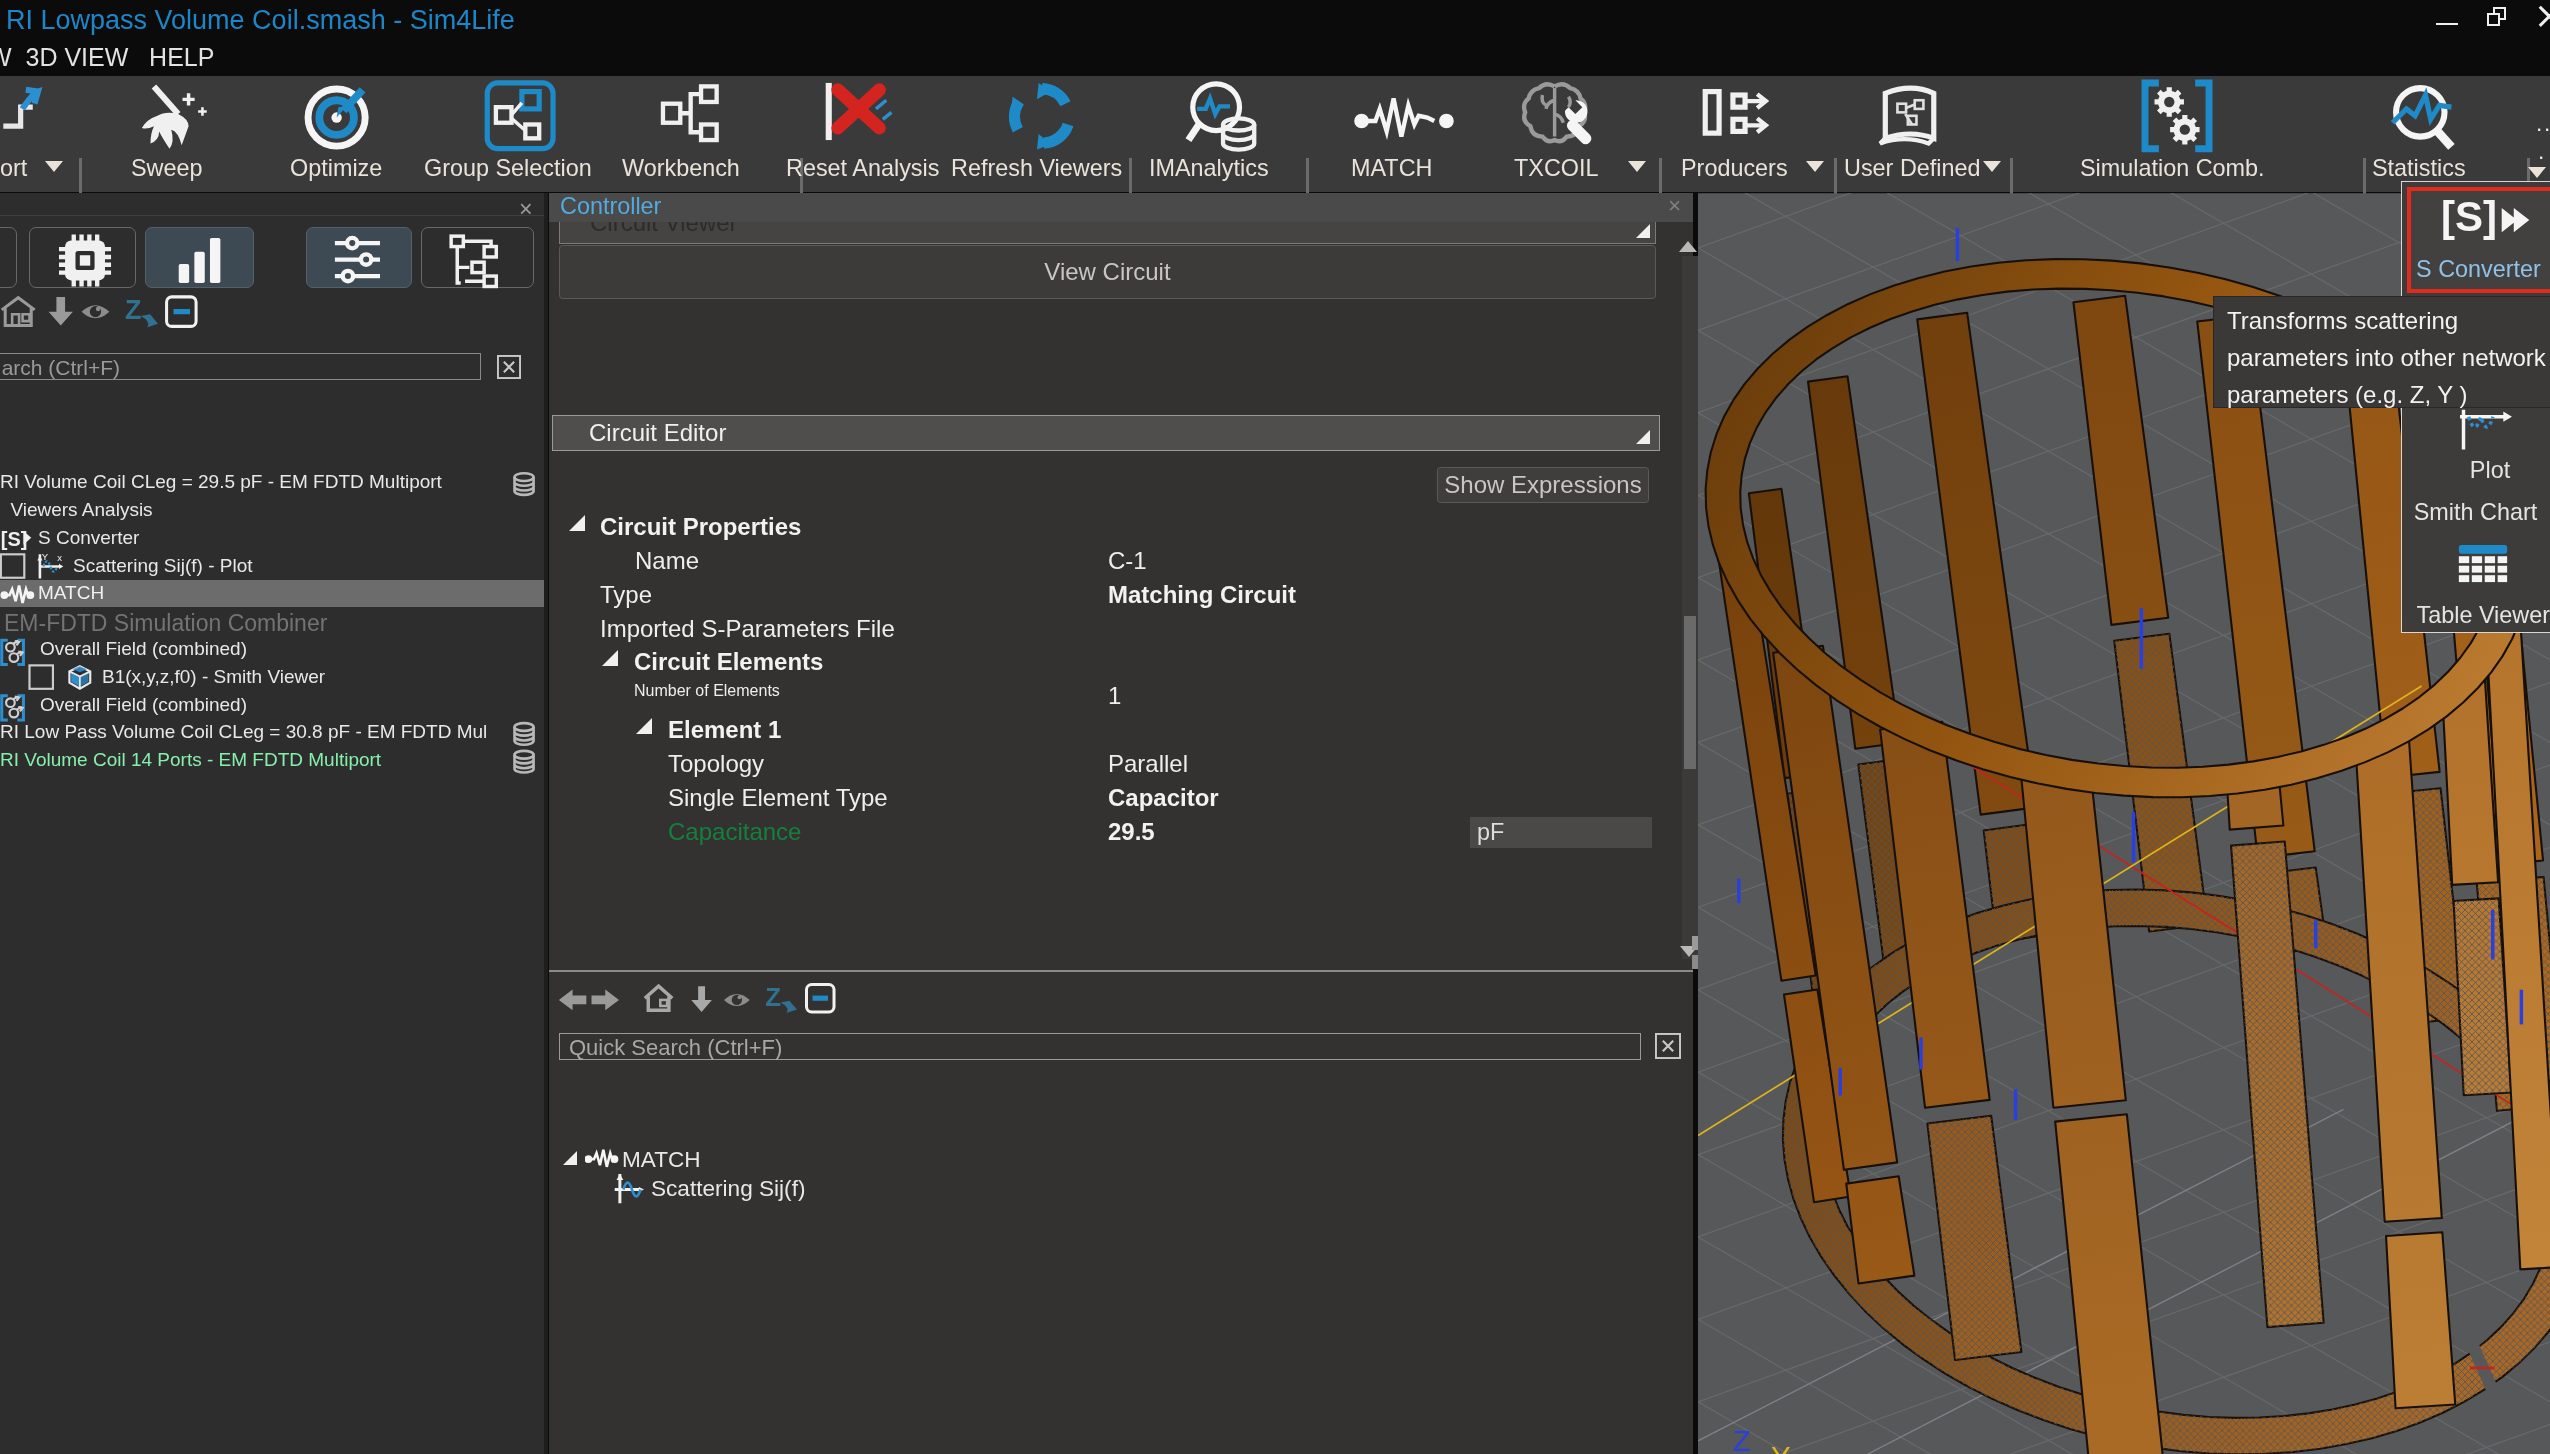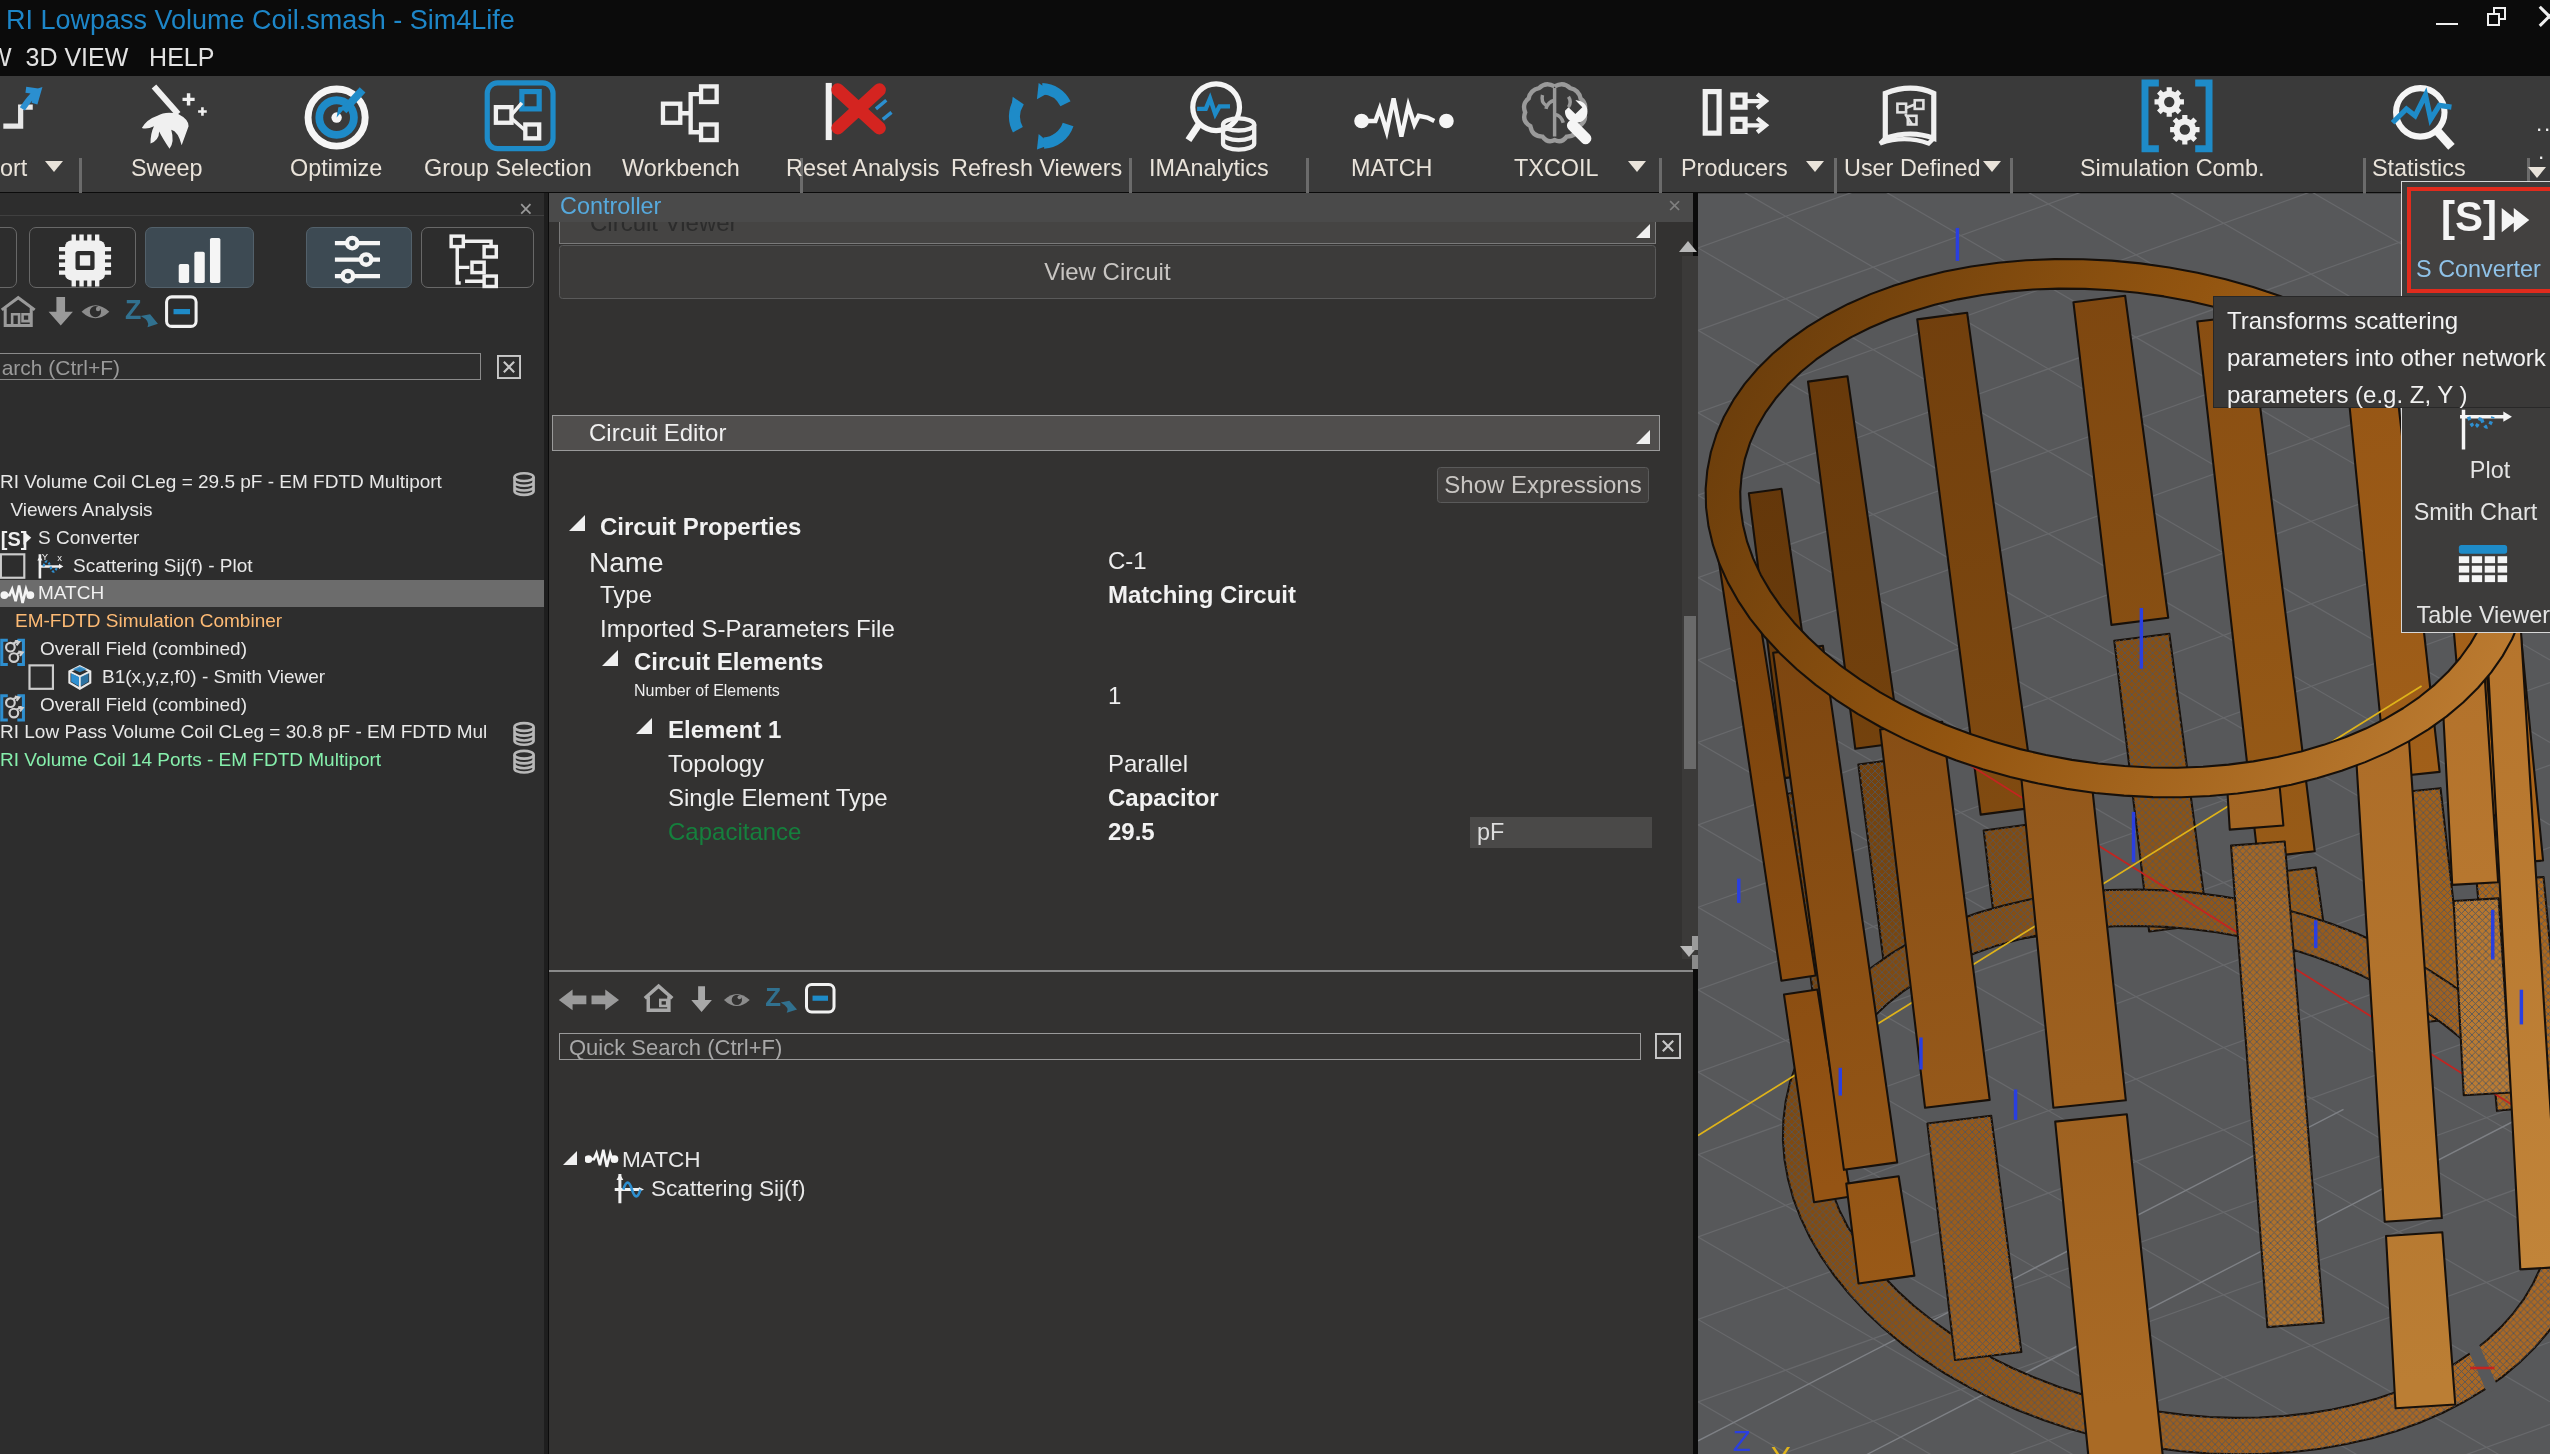--- a/index.html
+++ b/index.html
@@ -243,21 +243,21 @@
     <rect x="1" y="1" width="26" height="26" fill="none" stroke="#c8c8c8" stroke-width="2.5"></rect>
     <path d="M8,8 L20,20 M20,8 L8,20" stroke="#c8c8c8" stroke-width="2.5"></path>
   </svg>
 
 <div class="abs" style="left:0;top:580px;width:544px;height:27px;background:#6c6c6c"></div>
 <div class="abs" style="left:0;top:471px;color:#e8e8e8;font-size:19px;white-space:nowrap">RI Volume Coil CLeg = 29.5 pF - EM FDTD Multiport</div>
 <div class="abs" style="left:10.4px;top:499px;color:#e8e8e8;font-size:19px">Viewers Analysis</div>
 <div class="abs" style="left:38px;top:527px;color:#e8e8e8;font-size:19px">S Converter</div>
 <div class="abs" style="left:73px;top:555px;color:#e8e8e8;font-size:19px">Scattering Sij(f) - Plot</div>
 <div class="abs" style="left:38px;top:582px;color:#f0f0f0;font-size:19px">MATCH</div>
-<div class="abs" style="left:15px;top:610px;color:#fdba74;font-size:19px">EM-FDTD Simulation Combiner</div>
+<div class="abs" style="left:4px;top:610px;color:#737373;font-size:23px">EM-FDTD Simulation Combiner</div>
 <div class="abs" style="left:40px;top:638px;color:#e8e8e8;font-size:19px">Overall Field (combined)</div>
 <div class="abs" style="left:102px;top:666px;color:#e8e8e8;font-size:19px">B1(x,y,z,f0) - Smith Viewer</div>
 <div class="abs" style="left:40px;top:694px;color:#e8e8e8;font-size:19px">Overall Field (combined)</div>
 <div class="abs" style="left:0;top:721px;color:#e8e8e8;font-size:19px;white-space:nowrap">RI Low Pass Volume Coil CLeg = 30.8 pF - EM FDTD Mul</div>
 <div class="abs" style="left:0;top:749px;color:#86efac;font-size:19px;white-space:nowrap">RI Volume Coil 14 Ports - EM FDTD Multiport</div>
 
 <svg class="abs" width="544" height="306" viewBox="0 0 627 352" style="left:0;top:469px">
 
  <g fill="none" stroke="#b8b8b8" stroke-width="3">
   <g transform="translate(592,4)">
@@ -343,21 +343,21 @@
 
 <div class="abs" style="left:552px;top:415px;width:1108px;height:36px;background:#504e4d;border:0.9px solid #9a9a9a"></div>
 <div class="abs" style="left:589px;top:419px;color:#f0f0f0;font-size:24px">Circuit Editor</div>
 <div class="abs tri-dl" style="left:1636px;top:430px"></div>
 
 <div class="abs" style="left:1437px;top:467px;width:212px;height:36px;background:#403e3d;border:0.9px solid #5a5a5a;border-radius:3.5px"></div>
 <div class="abs" style="left:1437px;top:471px;width:212px;text-align:center;color:#c8c5c2;font-size:24px">Show Expressions</div>
 
 <div class="abs tri-dl" style="left:569px;top:515px;border-bottom-width:16.5px;border-left-width:16.5px"></div>
 <div class="abs" style="left:600px;top:513px;color:#f2f2f2;font-size:24px;font-weight:bold">Circuit Properties</div>
-<div class="abs" style="left:589px;top:547px;color:#eeeeee;font-size:28px">Name</div>
+<div class="abs" style="left:635px;top:547px;color:#eeeeee;font-size:24px">Name</div>
 <div class="abs" style="left:1108px;top:547px;color:#eeeeee;font-size:24px">C-1</div>
 <div class="abs" style="left:600px;top:581px;color:#eeeeee;font-size:24px">Type</div>
 <div class="abs" style="left:1108px;top:581px;color:#f2f2f2;font-size:24px;font-weight:bold">Matching Circuit</div>
 <div class="abs" style="left:600px;top:615px;color:#eeeeee;font-size:24px">Imported S-Parameters File</div>
 <div class="abs tri-dl" style="left:602px;top:650px;border-bottom-width:16.5px;border-left-width:16.5px"></div>
 <div class="abs" style="left:634px;top:648px;color:#f2f2f2;font-size:24px;font-weight:bold">Circuit Elements</div>
 <div class="abs" style="left:634px;top:682px;color:#eeeeee;font-size:16px">Number of Elements</div>
 <div class="abs" style="left:1108px;top:682px;color:#eeeeee;font-size:24px">1</div>
 <div class="abs tri-dl" style="left:636px;top:718px;border-bottom-width:16.5px;border-left-width:16.5px"></div>
 <div class="abs" style="left:668px;top:716px;color:#f2f2f2;font-size:24px;font-weight:bold">Element 1</div>

